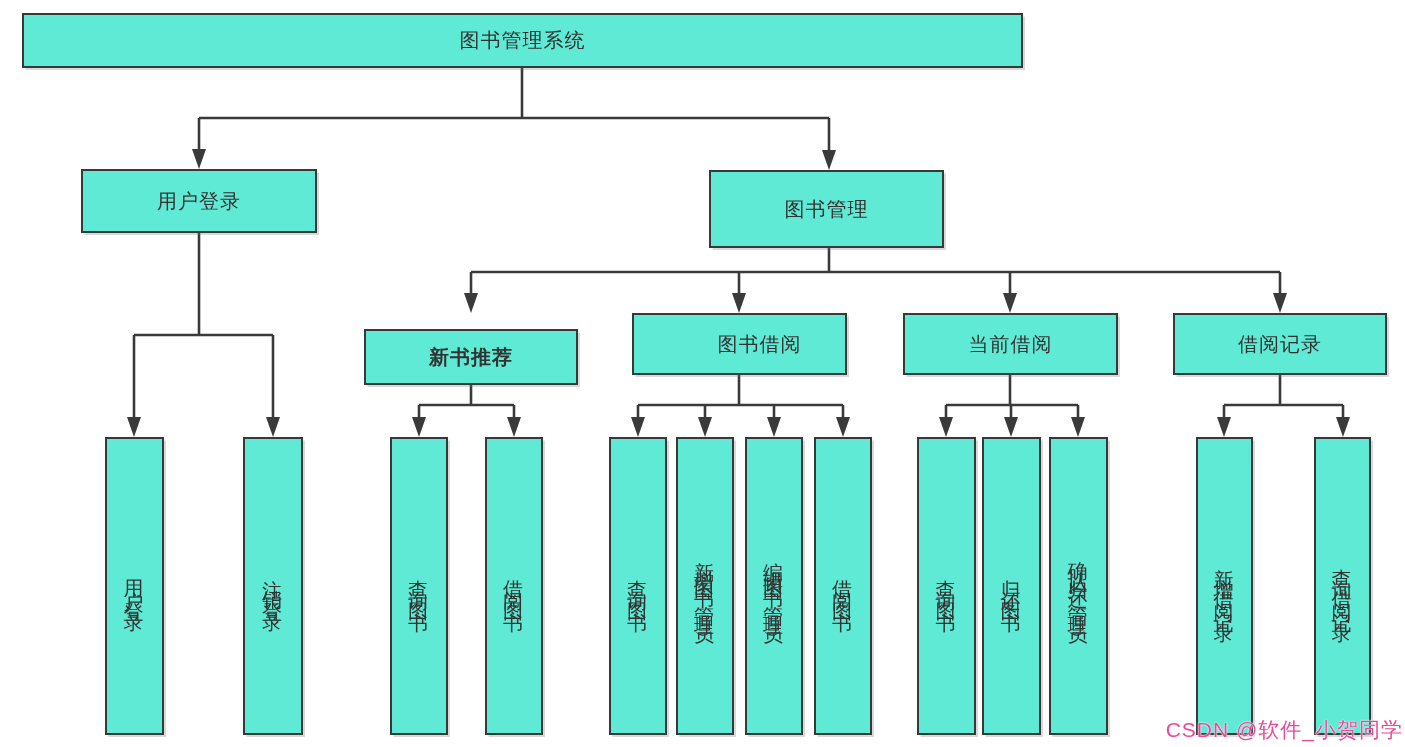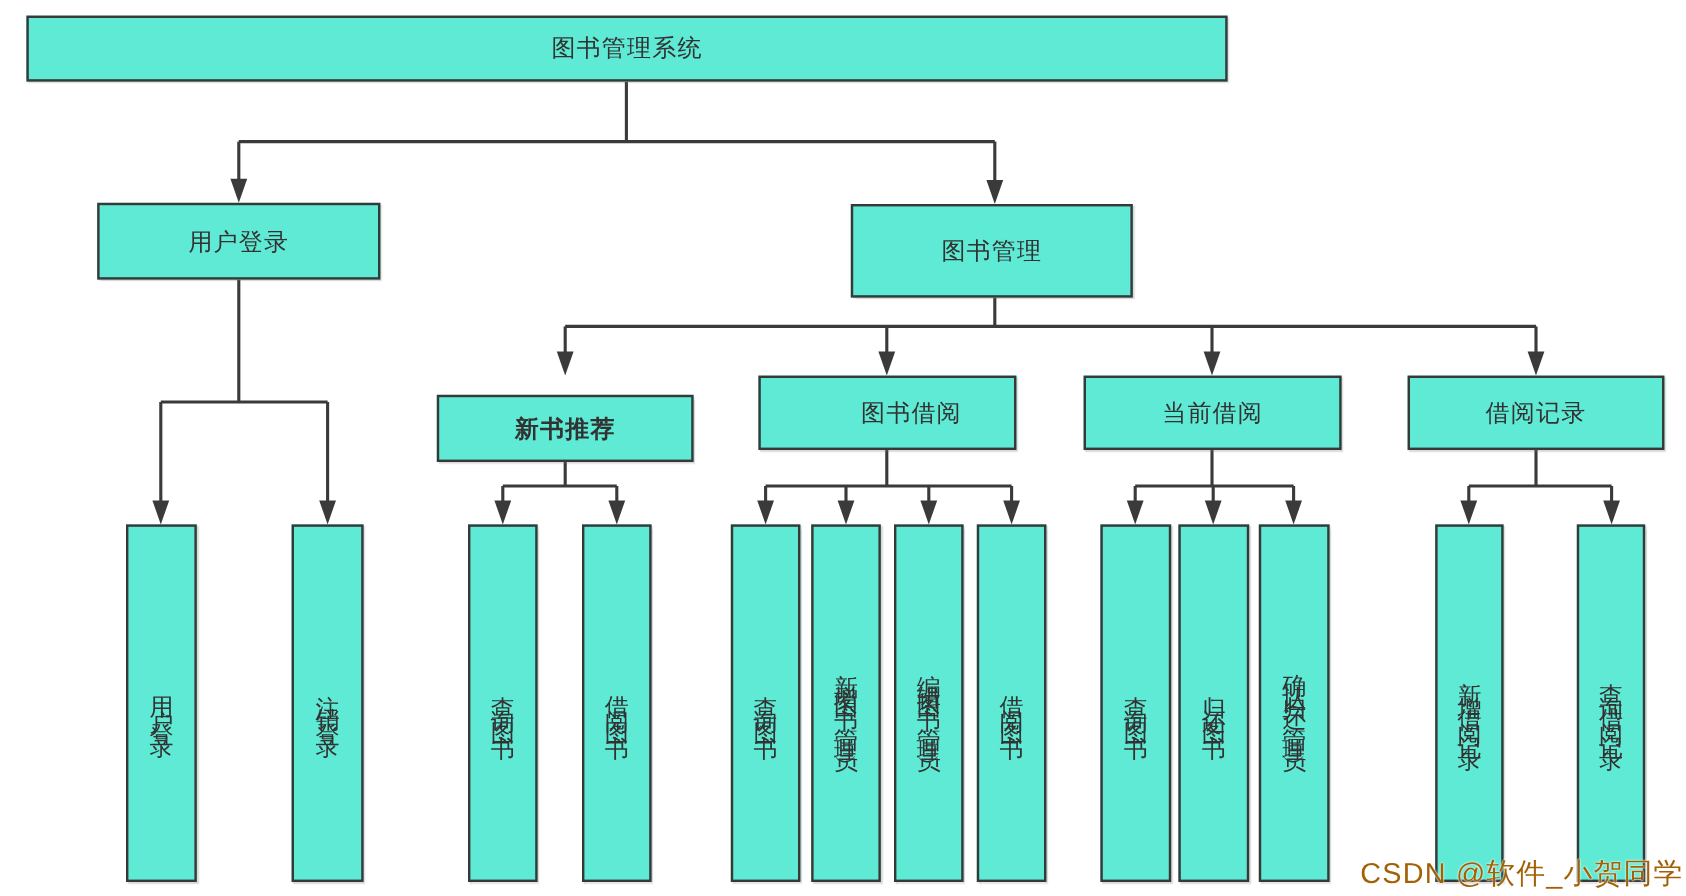--- a/index.html
+++ b/index.html
@@ -47,22 +47,22 @@
     color: #323232;
     white-space: nowrap;
   }
 
   .vtext.dense { letter-spacing: 9px; }
 
   .watermark {
     position: absolute;
     right: 2px;
     bottom: 3px;
-    font-size: 24px;
-    color: #a16207;
+    font-size: 21px;
+    color: #ec4899;
     text-shadow: 0 0 2px #ffffff, 0 0 1px #ffffff;
     letter-spacing: 1px;
     pointer-events: none;
   }
 </style>
 </head>
 <body>
 
 <div class="canvas">
 

